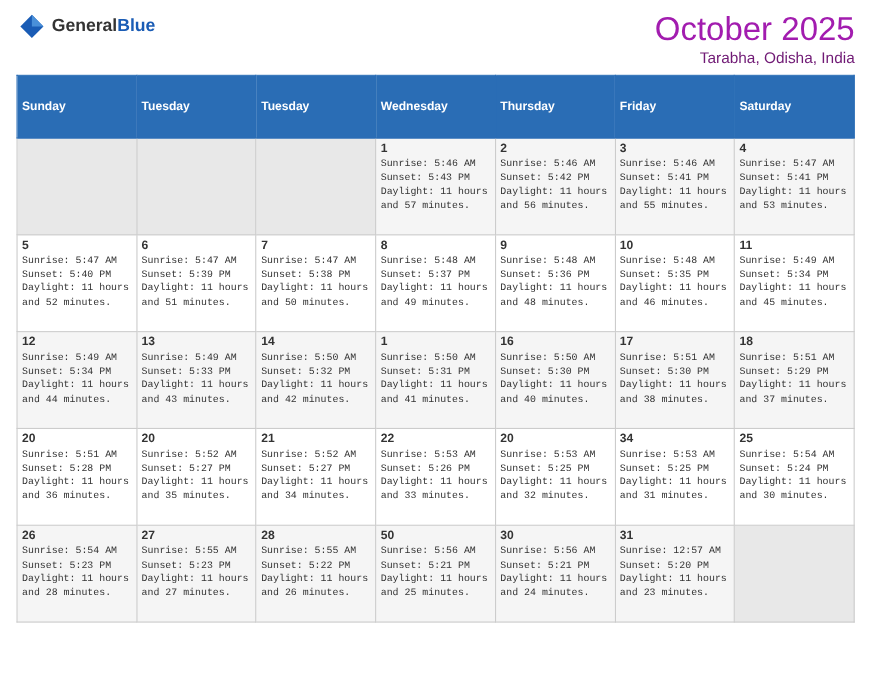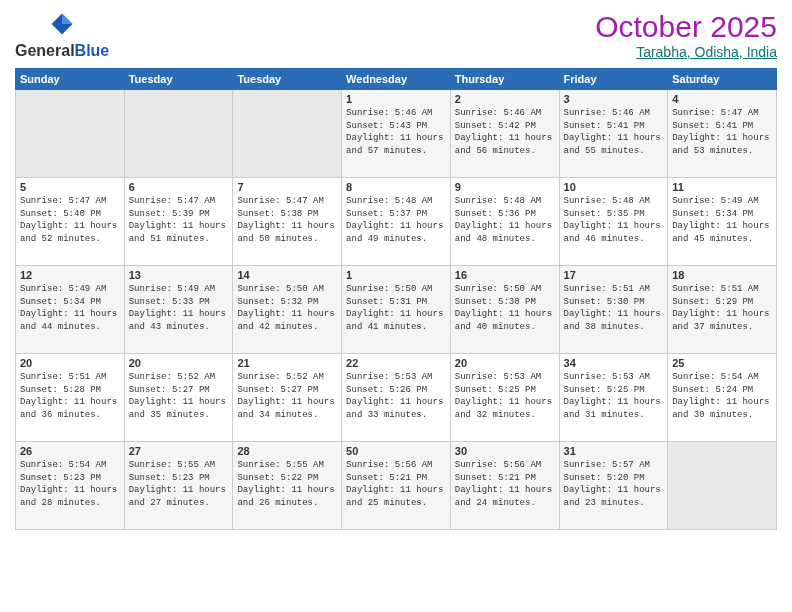--- a/index.html
+++ b/index.html
@@ -19,48 +19,46 @@
     .header {
       display: flex;
       justify-content: space-between;
       align-items: flex-start;
       margin-bottom: 8px;
     }
     .logo {
       display: flex;
       align-items: center;
       gap: 4px;
-      flex-direction: column;
     }
     .logo-icon {
       width: 28px;
       height: 28px;
     }
     .title-block {
       text-align: right;
     }
     .month-title {
       font-size: 30px;
       font-weight: normal;
       color: #a21caf;
     }
     .subtitle {
       font-size: 14px;
-      color: #0f766e;
-      text-decoration: underline;
+      color: #701a75;
     }
     .calendar-table {
       width: 100%;
       border-collapse: collapse;
       font-size: 10px;
     }
     .calendar-table thead tr th {
       background: #2a6db5;
       color: #fff;
-      padding: 4px 4px;
+      padding: 22px 4px;
       text-align: left;
       font-size: 11px;
       font-weight: bold;
       border: 1px solid #2a6db5;
     }
     .calendar-table tbody tr td {
       border: 1px solid #ccc;
       vertical-align: top;
       padding: 3px 4px;
       width: 14.28%;
@@ -342,21 +340,21 @@
           </td>
           <td>
             <span class="day-number">30</span>
             <div class="day-info" style="white-space: pre-line;">Sunrise: 5:56 AM
 Sunset: 5:21 PM
 Daylight: 11 hours
 and 24 minutes.</div>
           </td>
           <td>
             <span class="day-number">31</span>
-            <div class="day-info" style="white-space: pre-line;">Sunrise: 5:57 AM
+            <div class="day-info" style="white-space: pre-line;">Sunrise: 12:57 AM
 Sunset: 5:20 PM
 Daylight: 11 hours
 and 23 minutes.</div>
           </td>
           <td class="empty-cell"></td>
         </tr>
       </tbody>
   </table>
 </div>
 

